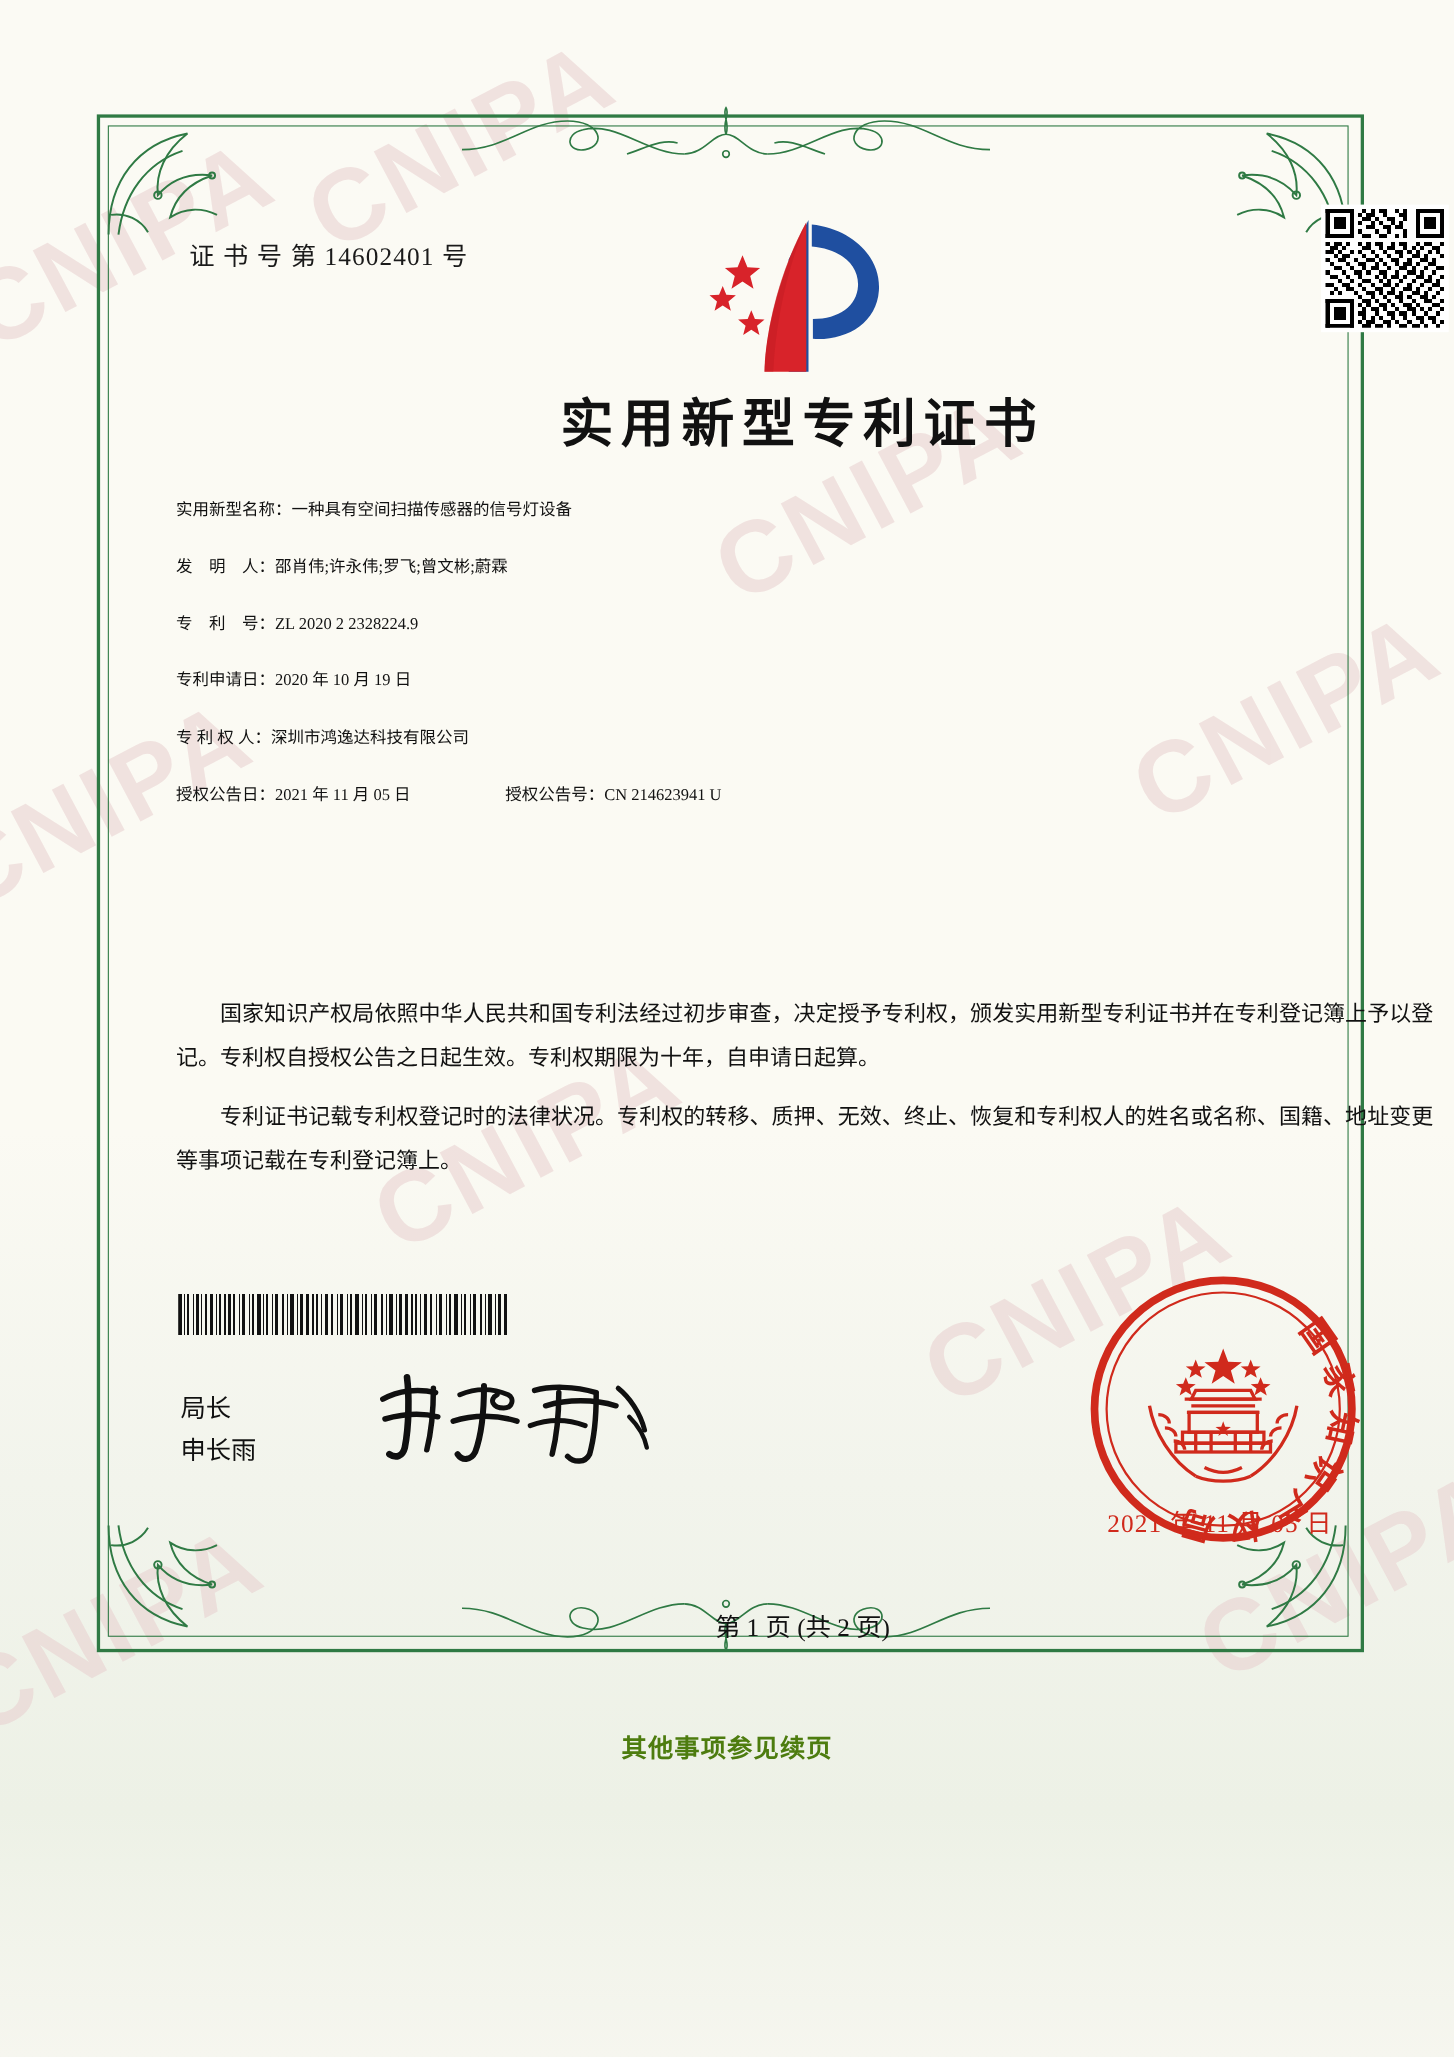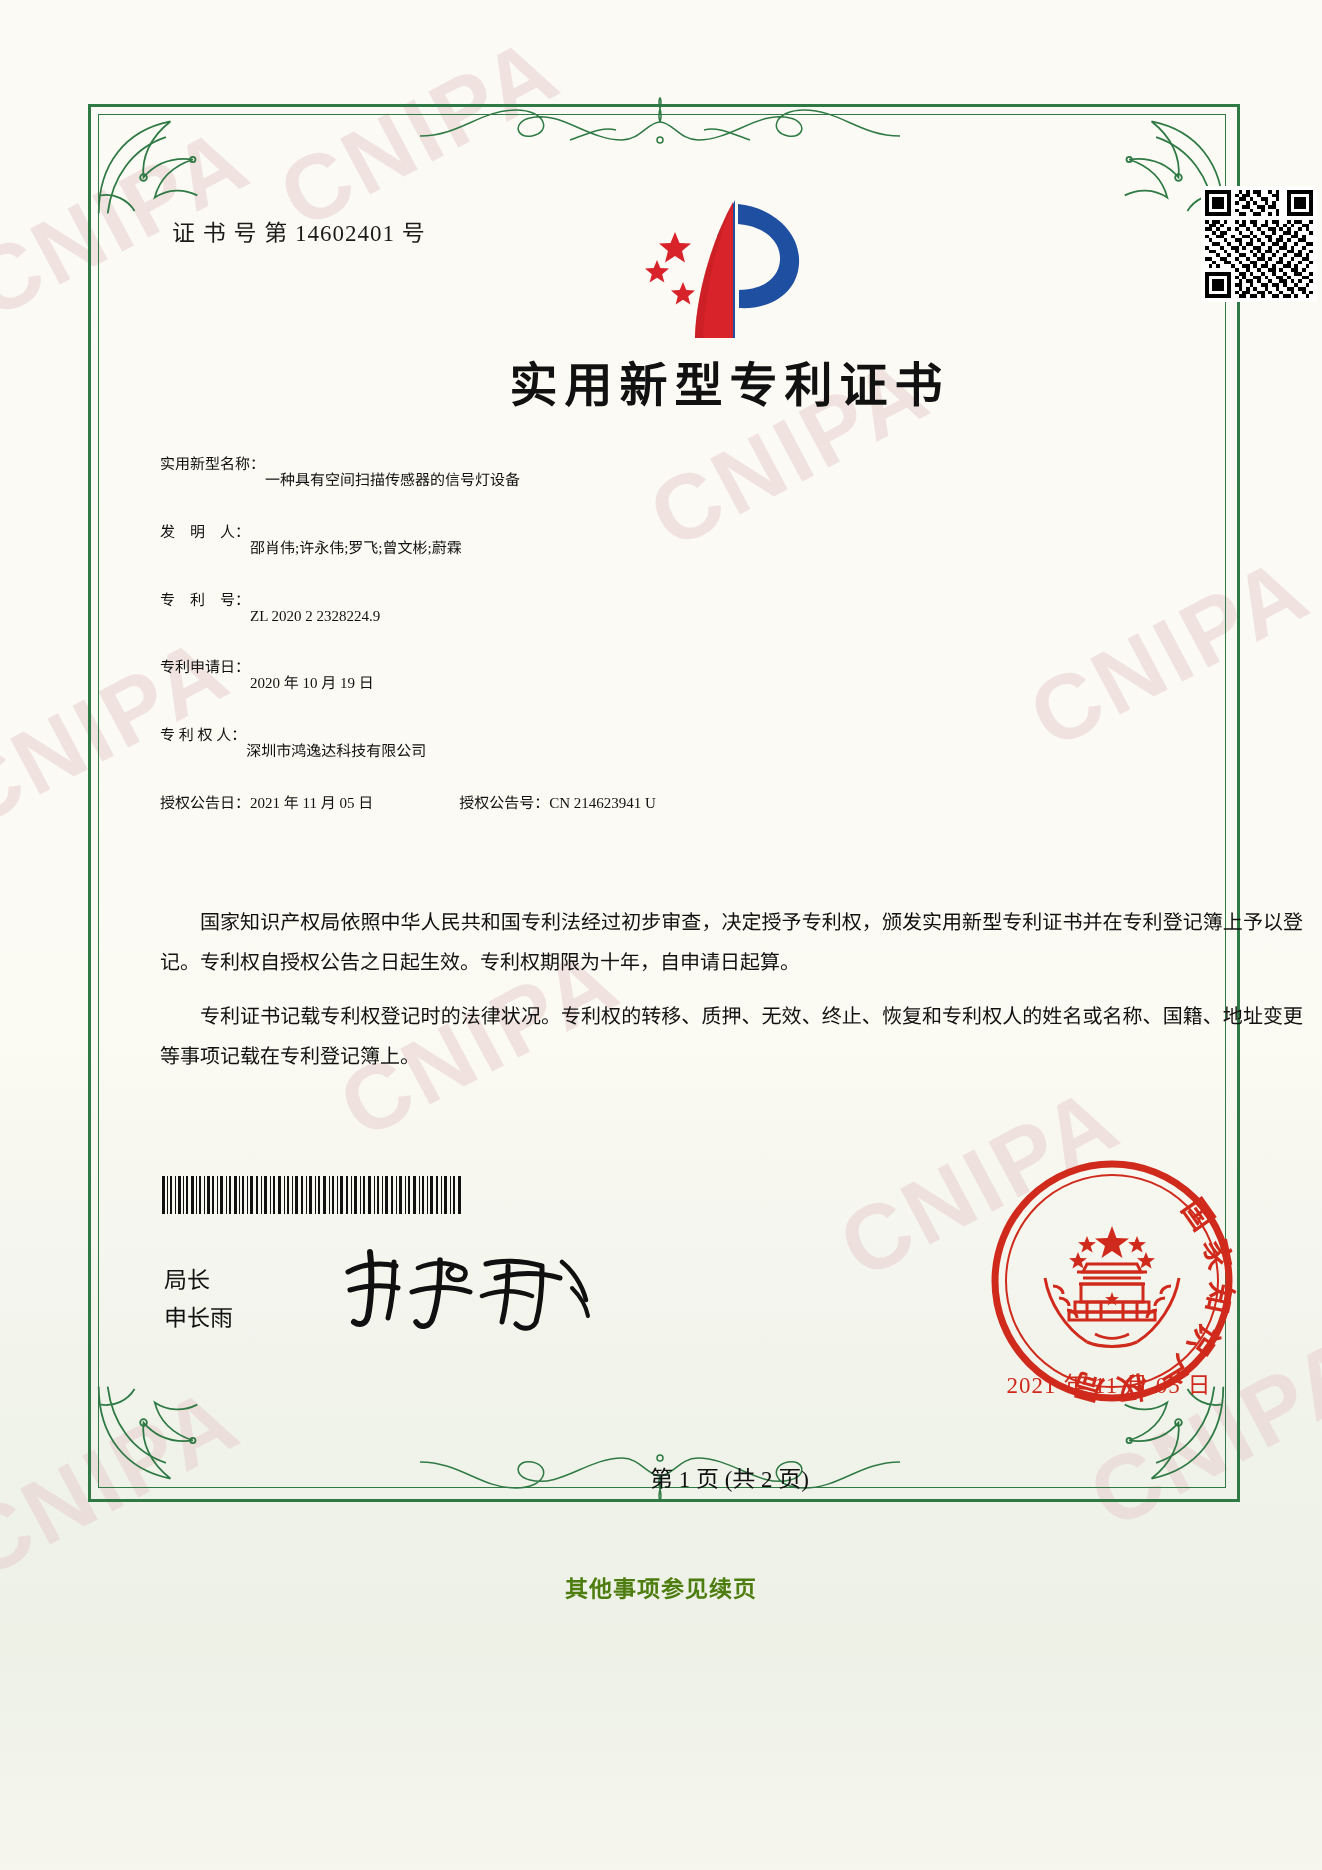--- a/index.html
+++ b/index.html
@@ -164,21 +164,20 @@
     color: #111;
     line-height: 1.45;
   }
   .field-label {
     white-space: pre;
     flex: 0 0 auto;
   }
   .field-value {
     flex: 1 1 auto;
     word-break: break-all;
-    margin-top: 16px;
   }
   .field-row.two-col { justify-content: flex-start; }
   .col-b-label { margin-left: 86px; white-space: pre; }
 
   .paragraphs {
     position: absolute;
     left: 62px;
     right: 58px;
     top: 788px;
     font-size: 20px;

